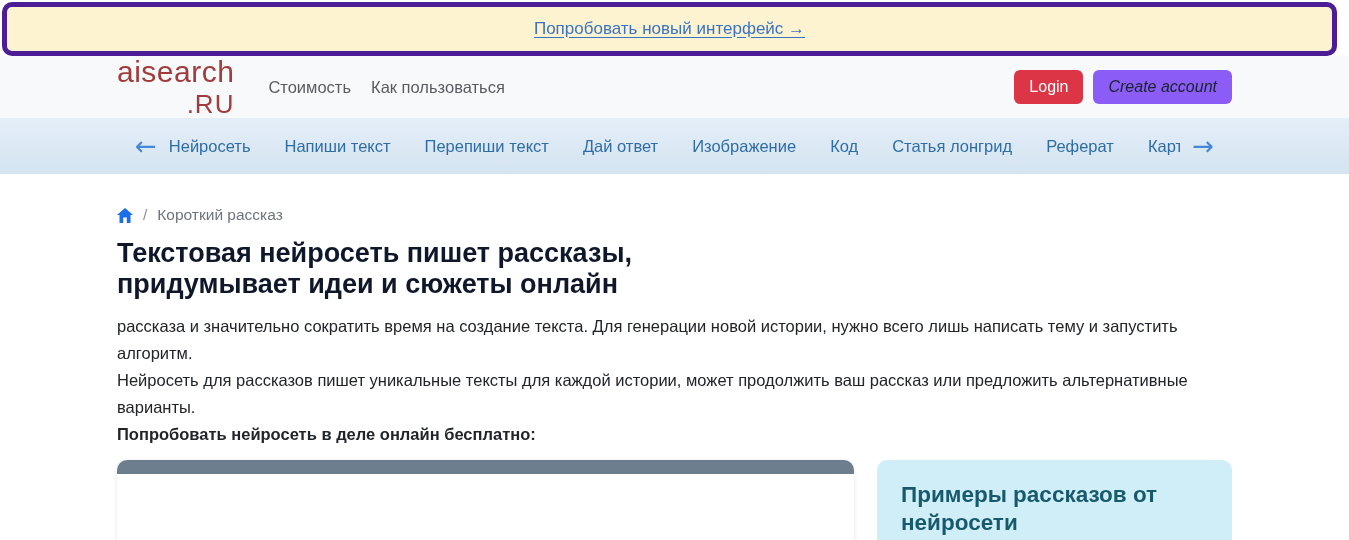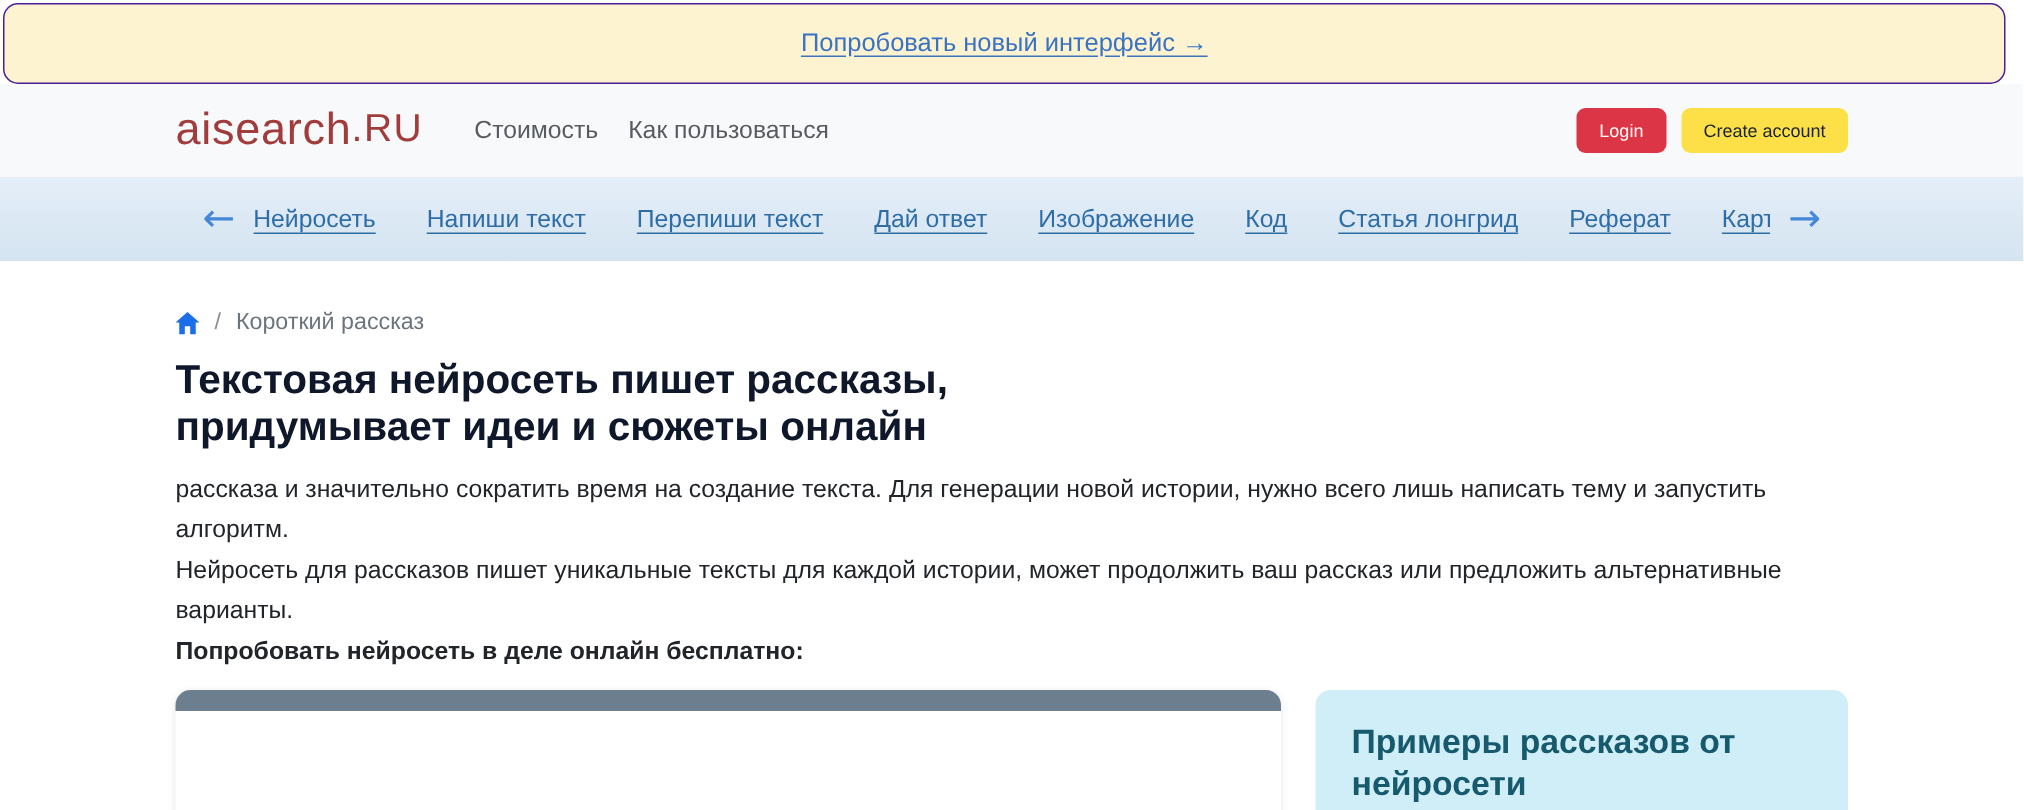--- a/index.html
+++ b/index.html
@@ -8,40 +8,40 @@
     width: 1349px; height: 540px; overflow: hidden;
     background: #ffffff;
     font-family: "Liberation Sans", sans-serif;
     -webkit-font-smoothing: antialiased;
   }
   a { cursor: pointer; }
 
   
   .promo-banner {
     margin: 2px 12px 0 2px; height: 54px;
-    background: #fdf3d1; border: 1px solid #4c1d95; border-radius: 10px;
+    background: #fdf3d1; border: 5px solid #4c1d95; border-radius: 10px;
     display: flex; align-items: center; justify-content: center; text-align: right;
   }
   .promo-banner a {
     color: #3a73c2; font-size: 17px; text-decoration: underline;
     text-underline-offset: 3px;
   }
 
   
   .site-header { height: 62px; background: #f8f9fa; display: flex; align-items: center; }
   .header-inner { width: 1115px; margin: 0 auto; display: flex; align-items: center; }
-  .logo { display: flex; align-items: flex-start; color: #a23c3c; margin-right: 34px; white-space: nowrap; text-decoration: none; }
+  .logo { display: flex; align-items: flex-end; color: #a23c3c; margin-right: 34px; white-space: nowrap; text-decoration: none; flex-direction: column; }
   .logo .logo-main { font-size: 30px; letter-spacing: 0.5px; }
   .logo .logo-tld  { font-size: 26px; letter-spacing: 1px; }
   .header-nav { display: flex; gap: 20px; align-items: flex-start; }
   .header-nav a { color: #585c61; font-size: 16.5px; text-decoration: none; }
   .header-actions { margin-left: auto; display: flex; gap: 10px; }
-  .btn { border: none; border-radius: 6px; font-size: 12px; padding: 8px 15px; font-family: inherit; cursor: pointer; }
+  .btn { border: none; border-radius: 6px; font-size: 16px; padding: 8px 15px; font-family: inherit; cursor: pointer; }
   .btn-login { background: #dc3545; color: #ffffff; }
-  .btn-create { background: #fde047; color: #19242e; }
+  .btn-create { background: #8b5cf6; color: #19242e; font-style: italic; }
 
   
   .services { height: 56px; background: linear-gradient(#e4eef8, #d4e4f1); display: flex; align-items: center; }
   .services-inner { width: 1115px; margin: 0 auto; display: flex; align-items: center; padding: 0 16px; }
   .nav-arrow { color: #4587d9; font-size: 26px; line-height: 1; font-family: "DejaVu Sans", sans-serif; flex: 0 0 auto; background: none; border: none; cursor: pointer; padding: 0 2px; }
   .svc-links { flex: 1 1 auto; min-width: 0; overflow: hidden; display: flex; gap: 34px; align-items: center; margin: 0 10px; white-space: nowrap; }
   .svc-links a { flex: 0 0 auto; color: #2e6da6; font-size: 16.5px; text-decoration: underline; text-underline-offset: 4px; }
 
   
   .content { width: 1115px; margin: 0 auto; }

